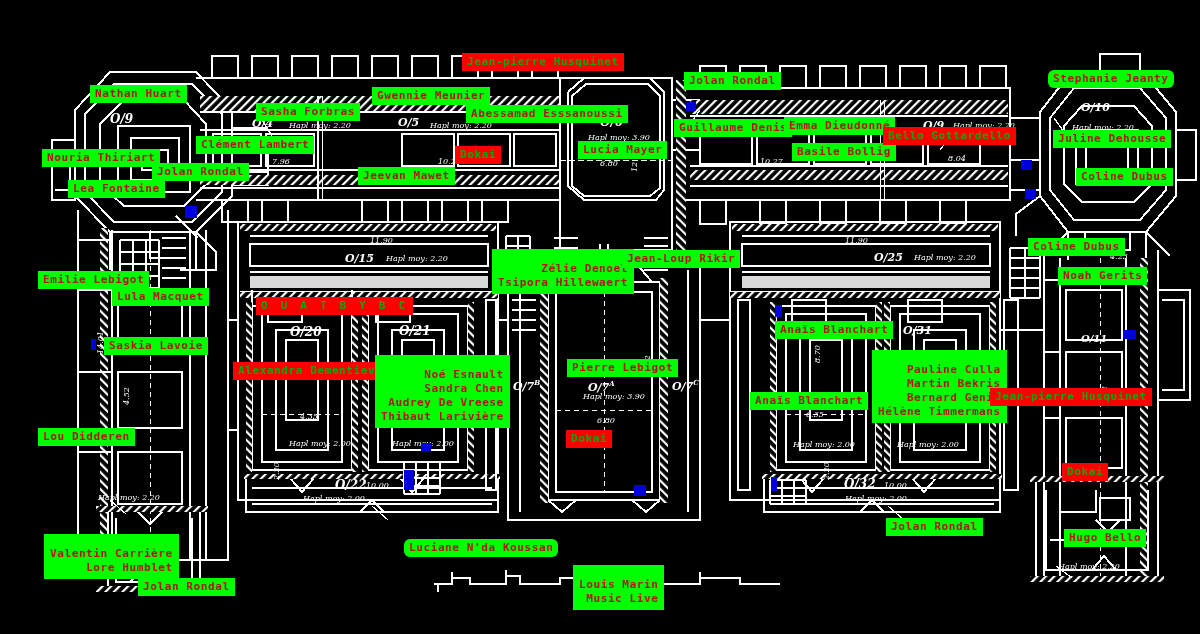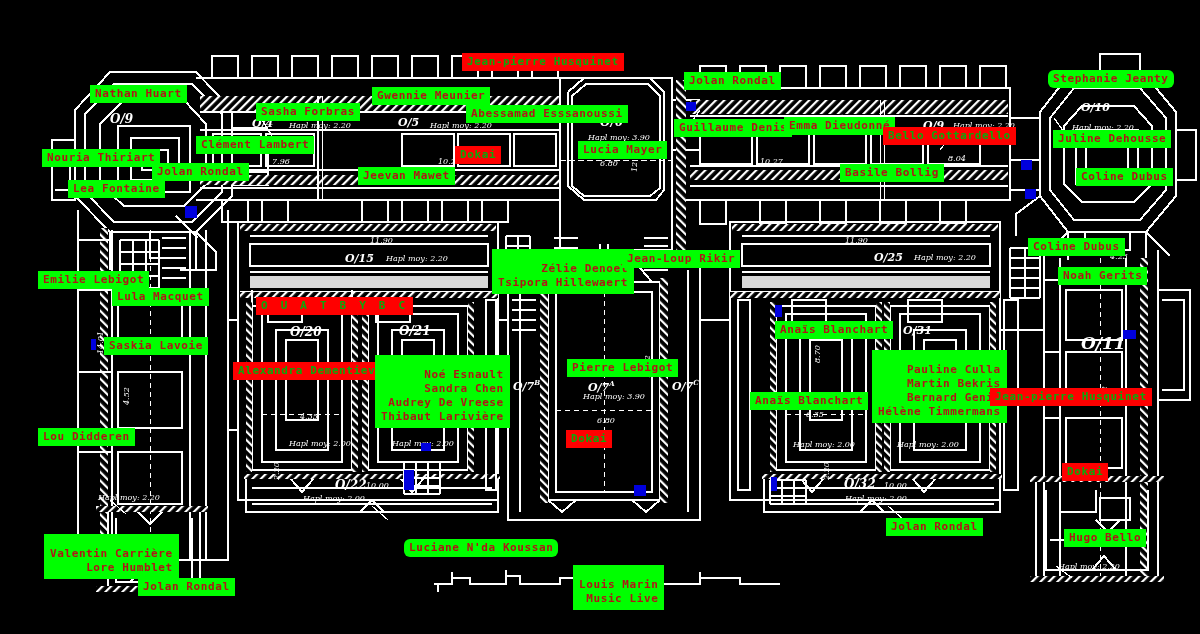--- a/index.html
+++ b/index.html
@@ -390,21 +390,21 @@
   </svg>
 
   <div id="codes">
       <div class="pcode" style="left: 110px; top: 112px; font-size: 12px;">O/9</div>
       <div class="pcode" style="left: 252px; top: 117px; font-size: 11px;">O/4</div>
       <div class="pcode" style="left: 398px; top: 116px; font-size: 11px;">O/5</div>
       <div class="pcode" style="left: 600px; top: 115px; font-size: 12px;">O/6</div>
       <div class="pcode" style="left: 755px; top: 117px; font-size: 11px;">O/8</div>
       <div class="pcode" style="left: 923px; top: 119px; font-size: 11px;">O/9</div>
       <div class="pcode" style="left: 1081px; top: 101px; font-size: 11px;">O/10</div>
-      <div class="pcode" style="left: 1081px; top: 333px; font-size: 17px;">O/11</div>
+      <div class="pcode" style="left: 1081px; top: 333px; font-size: 10px;">O/11</div>
       <div class="pcode" style="left: 345px; top: 252px; font-size: 11px;">O/15</div>
       <div class="pcode" style="left: 290px; top: 325px; font-size: 12px;">O/20</div>
       <div class="pcode" style="left: 399px; top: 324px; font-size: 12px;">O/21</div>
       <div class="pcode" style="left: 335px; top: 478px; font-size: 12px;">O/22</div>
       <div class="pcode" style="left: 874px; top: 251px; font-size: 11px;">O/25</div>
       <div class="pcode" style="left: 903px; top: 324px; font-size: 11px;">O/31</div>
       <div class="pcode" style="left: 844px; top: 477px; font-size: 12px;">O/32</div>
       <div class="pcode" style="left: 513px; top: 378px; font-size: 11px;">O/7<sup style="font-size: 7px;">B</sup></div>
       <div class="pcode" style="left: 588px; top: 379px; font-size: 11px;">O/7<sup style="font-size: 7px;">A</sup></div>
       <div class="pcode" style="left: 672px; top: 378px; font-size: 11px;">O/7<sup style="font-size: 7px;">C</sup></div>
@@ -477,21 +477,21 @@
       <div class="lbl green" style="left: 256px; top: 103px; min-width: 92px;">Sasha Forbras</div>
       <div class="lbl green" style="left: 372px; top: 87px; min-width: 96px;">Gwennie Meunier</div>
       <div class="lbl green" style="left: 358px; top: 167px; min-width: 85px;">Jeevan Mawet</div>
       <div class="lbl red" style="left: 462px; top: 53px; min-width: 136px;">Jean-pierre Husquinet</div>
       <div class="lbl green" style="left: 466px; top: 105px; min-width: 128px;">Abessamad Esssanoussi</div>
       <div class="lbl red" style="left: 455px; top: 146px; min-width: 39px;">Dokai</div>
       <div class="lbl green" style="left: 578px; top: 141px; min-width: 80px;">Lucia Mayer</div>
       <div class="lbl green" style="left: 684px; top: 72px; min-width: 84px;">Jolan Rondal</div>
       <div class="lbl green" style="left: 674px; top: 119px; min-width: 100px;">Guillaume Denis</div>
       <div class="lbl green" style="left: 784px; top: 117px; min-width: 98px;">Emma Dieudonné</div>
-      <div class="lbl green" style="left: 792px; top: 164px; min-width: 88px; margin-left: 48px;">Basile Bollig</div>
+      <div class="lbl green" style="left: 792px; top: 143px; min-width: 88px;">Basile Bollig</div>
       <div class="lbl red" style="left: 883px; top: 127px; min-width: 120px;">Bello Gottardello</div>
       <div class="lbl green" style="left: 1048px; top: 70px; min-width: 110px; border-radius: 6px;">Stephanie Jeanty</div>
       <div class="lbl green" style="left: 1053px; top: 130px; min-width: 100px;">Juline Dehousse</div>
       <div class="lbl green" style="left: 1076px; top: 168px; min-width: 86px;">Coline Dubus</div>
       <div class="lbl green" style="left: 1028px; top: 238px; min-width: 86px;">Coline Dubus</div>
       <div class="lbl green" style="left: 1058px; top: 267px; min-width: 80px;">Noah Gerits</div>
       <div class="lbl green" style="left: 38px; top: 271px; min-width: 92px;">Emilie Lebigot</div>
       <div class="lbl green" style="left: 112px; top: 288px; min-width: 86px;">Lula Macquet</div>
       <div class="lbl green" style="left: 104px; top: 337px; min-width: 92px;">Saskia Lavoie</div>
       <div class="lbl green" style="left: 38px; top: 428px; min-width: 86px;">Lou Didderen</div>

